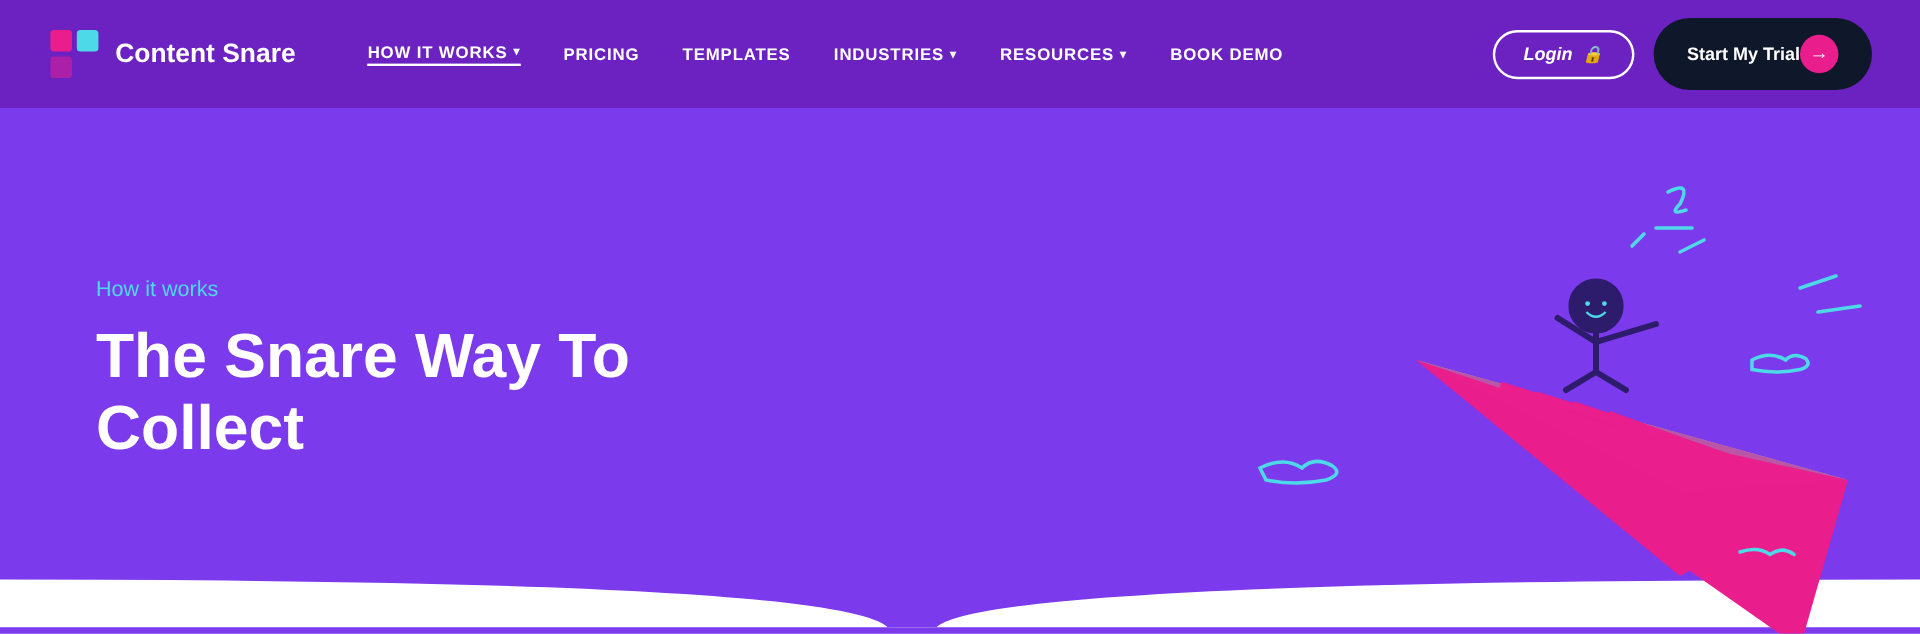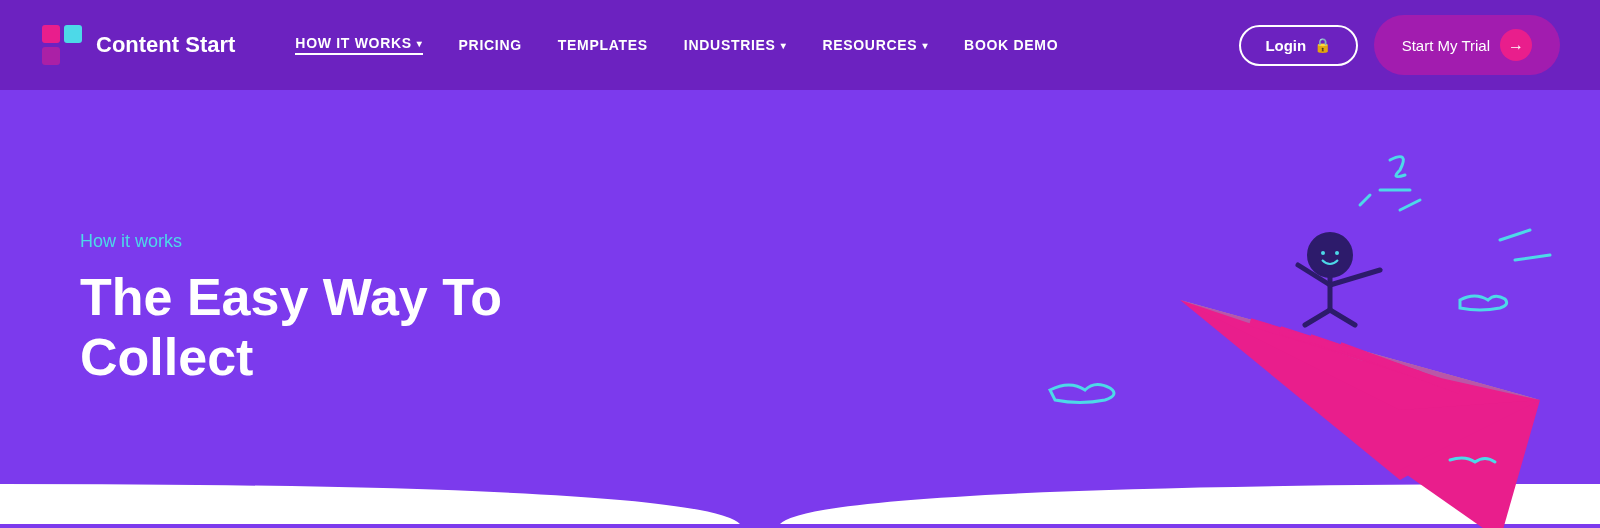--- a/index.html
+++ b/index.html
@@ -70,36 +70,36 @@
       border-radius: 50px;
       padding: 10px 24px;
       color: #fff;
       background: transparent;
       font-size: 15px;
       font-weight: 600;
       cursor: pointer;
       display: flex;
       align-items: center;
       gap: 8px;
+      font-style: italic;
     }
     .lock-icon {
       font-size: 14px;
     }
     .trial-btn {
-      background: #a21caf;
+      background: #0f172a;
       border: none;
       border-radius: 50px;
       padding: 14px 28px;
       color: #fff;
       font-size: 15px;
-      font-weight: 400;
+      font-weight: 700;
       cursor: pointer;
       display: flex;
       align-items: center;
-      gap: 10px;
       white-space: nowrap;
     }
     .trial-arrow {
       background: #e91e8c;
       width: 32px;
       height: 32px;
       border-radius: 50%;
       display: flex;
       align-items: center;
       justify-content: center;
@@ -167,21 +167,21 @@
 <body>
 
 <nav>
   <a class="logo-area" href="#">
     <svg class="logo-icon" viewBox="0 0 44 44" fill="none" xmlns="http://www.w3.org/2000/svg">
 
       <rect x="2" y="2" width="18" height="18" rx="3" fill="#e91e8c"></rect>
       <rect x="2" y="24" width="18" height="18" rx="3" fill="#e91e8c" opacity="0.5"></rect>
       <rect x="24" y="2" width="18" height="18" rx="3" fill="#4dd9e8"></rect>
     </svg>
-    <span class="logo-text">Content Start</span>
+    <span class="logo-text">Content Snare</span>
   </a>
 
   <div class="nav-links">
     <a class="nav-link active" href="#">
       <span>HOW IT WORKS</span>
       <span class="chevron">▾</span>
     </a>
     <a class="nav-link" href="#">
       <span>PRICING</span>
     </a>
@@ -210,21 +210,21 @@
       <span>Start My Trial</span>
       <span class="trial-arrow">→</span>
     </button>
   </div>
 </nav>
 
 <section class="hero">
   <div class="hero-content">
     <p class="hero-subtitle">How it works</p>
     <h1 class="hero-title">
-      <span>The Easy Way To Collect</span><br>
+      <span>The Snare Way To Collect</span><br>
     </h1>
   </div>
 
   <div class="hero-illustration">
     <svg class="illustration-svg" viewBox="0 0 680 440" fill="none" xmlns="http://www.w3.org/2000/svg">
 
       <polygon points="280,200 640,300 500,380" fill="#e91e8c"></polygon>
       <polygon points="280,200 640,300 460,260" fill="#4dd9e8"></polygon>
 
       <line x1="350" y1="222" x2="500" y2="268" stroke="#e91e8c" stroke-width="8"></line>

